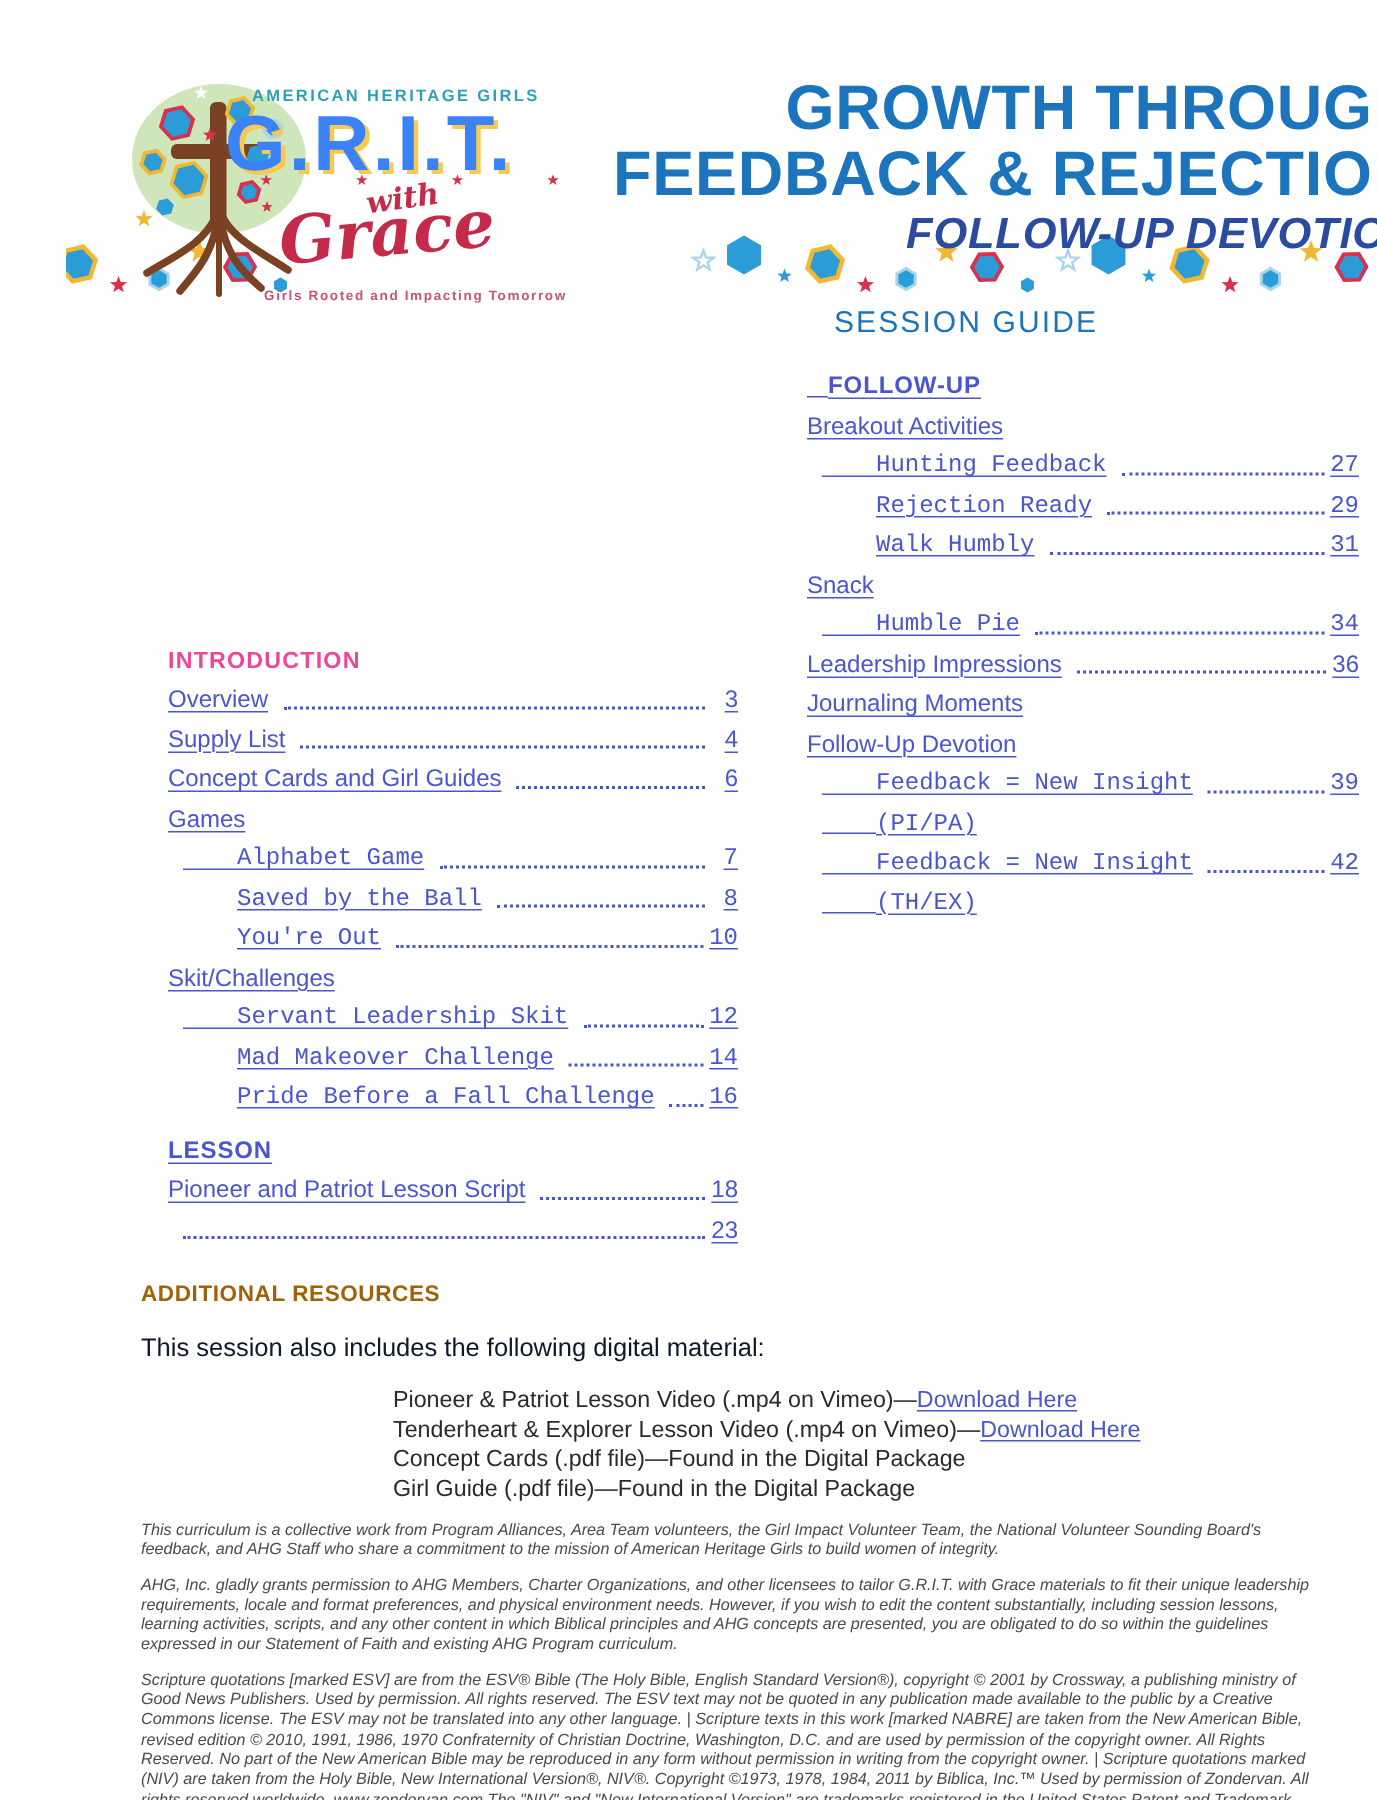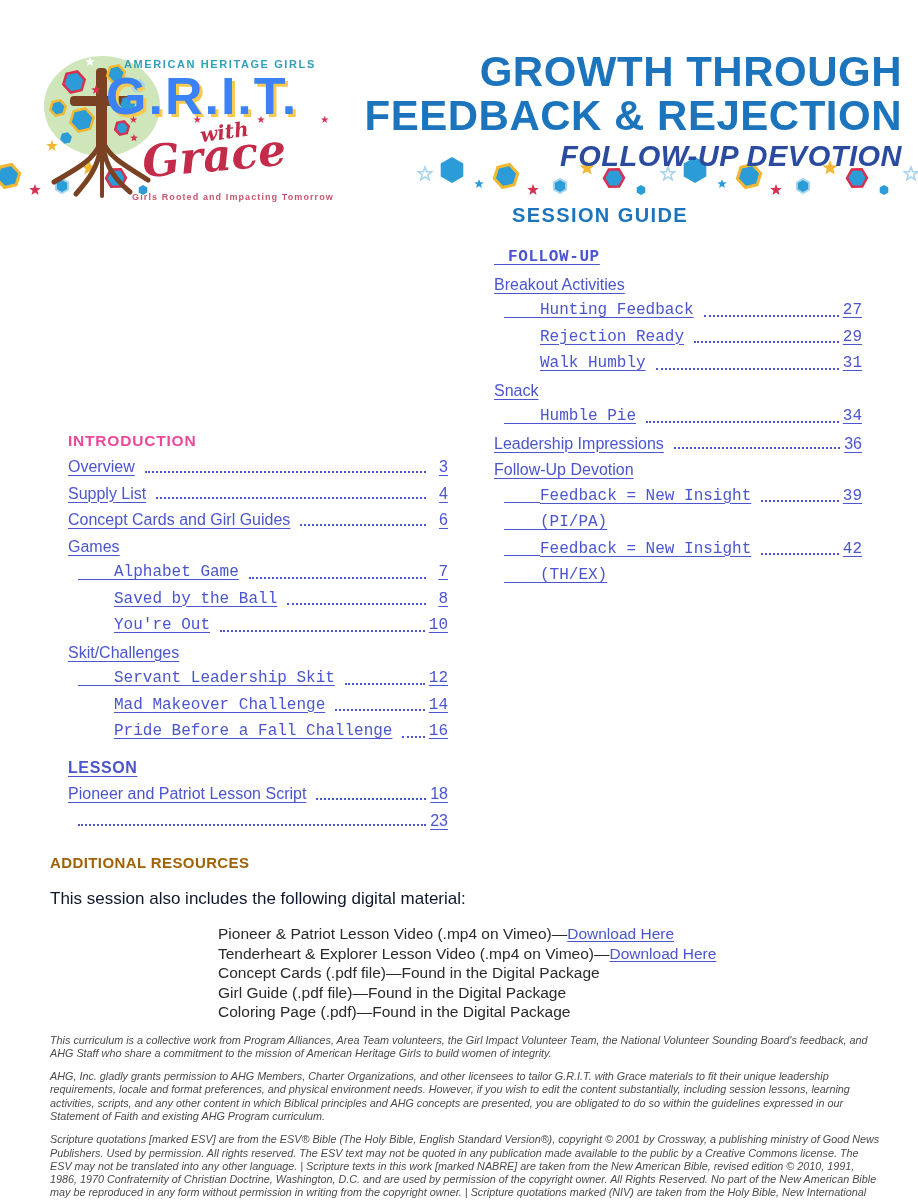--- a/index.html
+++ b/index.html
@@ -1,21 +1,21 @@
 <!DOCTYPE html>
 <html><head>
 <meta charset="utf-8">
 <style>
   * { margin:0; padding:0; box-sizing:border-box; }
   html,body { background:#fff; }
   body {
     width:918px; height:1200px; position:relative; overflow:hidden;
     font-family:"Liberation Sans", sans-serif; color:#222;
   }
-  .page { position:relative; width:918px; height:1200px; }
+  .page { position:relative; width:918px; height:1200px;padding-left:44px; }
 
   
   .header { position:relative; width:918px; height:200px; }
   .logo-block { position:absolute; left:30px; top:42px; width:340px; height:168px; z-index:2; }
   .logo-block svg { position:absolute; left:0; top:4px; }
   .brand-small { position:absolute; left:94px; top:16px; font-size:11px; font-weight:bold;
                  letter-spacing:1.6px; color:#2FA0B8; white-space:nowrap; }
   .grit { position:absolute; left:76px; top:24px; font-size:52px; font-weight:bold;
           letter-spacing:2px; color:#3b82f6; text-shadow:3px 3px 0 #F6CA50; white-space:nowrap; }
   .grit-stars { position:absolute; left:99px; top:72px; font-size:10px; color:#D6314E;
@@ -28,39 +28,39 @@
   .tagline { position:absolute; left:78px; top:150px; width:250px; text-align:center;
              font-size:9px; font-weight:bold; letter-spacing:1.1px; color:#C75570; white-space:nowrap; }
 
   .title-block { position:absolute; right:16px; top:50px; text-align:right; z-index:2; }
   .title-line { font-size:42px; font-weight:bold; color:#1C75BC; line-height:44px; letter-spacing:0.5px; }
   .subtitle { font-size:29px; font-weight:bold; font-style:italic; color:#2B4C9E; margin-top:2px; letter-spacing:0.5px; }
 
   .confetti { position:absolute; left:0; top:156px; width:918px; height:46px; z-index:1; }
 
   
-  .session-guide { margin:4px 0 0 512px; font-size:20px; font-weight:bold;
+  .session-guide { margin:4px 0 0 512px; font-size:20px; font-weight:normal;
                    letter-spacing:1.4px; color:#1C75BC; }
 
   
   :root { --link:#4A55CE; }
   .toc { display:flex; padding:0 0 0 68px; margin-top:22px; gap:46px; min-height:408px; }
   .toc-col { width:380px; }
   .toc-col.right { width:368px; }
   .trow { display:flex; align-items:flex-end; margin-bottom:9px; font-size:16px; line-height:17.5px; color:var(--link); }
   .trow.gap { margin-top:18px; }
   .trow.header { color:#1b1b1b; }
   .trow.header .label { font-weight:bold; font-size:15.5px; letter-spacing:0.8px; color:#ec4899; text-decoration:none; }
   .trow .label { text-decoration:underline; text-underline-offset:3px; text-decoration-thickness:1px; cursor:pointer; }
   .trow.section .label { font-weight:bold; letter-spacing:0.6px; }
   .trow.indent { padding-left:46px;font-family:Liberation Mono, monospace; }
   .trow.lead { padding-left:10px; }
   .trow.lead.indent { padding-left:10px; }
   .trow.lead::before { content:""; width:36px; flex:none; border-bottom:1.4px solid var(--link); margin:0 0 2px 0; align-self:flex-end; }
-  .trow.section.lead { padding-left:0;font-family:Liberation Mono, monospace; }
+  .trow.section.lead { padding-left:0; }
   .trow.section.lead::before { width:14px; }
   .leader { flex:1; border-bottom:2px dotted var(--link); margin:0 4px 3px 10px; height:0; align-self:flex-end; }
   .pagenum { text-decoration:underline; text-underline-offset:3px; min-width:18px; text-align:right; cursor:pointer; }
 
   
   .resources { margin:16px 38px 0 50px; }
   .res-heading { font-size:15px; font-weight:bold; letter-spacing:0.4px; color:#a16207; }
   .res-intro { margin-top:18px; font-size:17px; color:#0f172a; }
   .res-list { margin:15px 0 0 168px; }
   .res-line { font-size:15.5px; line-height:19.5px; color:#2a2a2a; }
@@ -249,20 +249,23 @@
           <span class="label">Humble Pie</span>
           <span class="leader"></span>
           <span class="pagenum">34</span>
         </div>
         <div class="trow link">
           <span class="label">Leadership Impressions</span>
           <span class="leader"></span>
           <span class="pagenum">36</span>
         </div>
         <div class="trow sub">
+          <span class="label">Journaling Moments</span>
+        </div>
+        <div class="trow sub">
           <span class="label">Follow-Up Devotion</span>
         </div>
         <div class="trow link indent lead">
           <span class="label">Feedback = New Insight</span>
           <span class="leader"></span>
           <span class="pagenum">39</span>
         </div>
         <div class="trow sub indent lead">
           <span class="label">(PI/PA)</span>
         </div>
@@ -278,21 +281,20 @@
   </div>
 
   <div class="resources">
     <div class="res-heading">ADDITIONAL RESOURCES</div>
     <div class="res-intro">This session also includes the following digital material:</div>
     <div class="res-list">
         <div class="res-line"><span>Pioneer &amp; Patriot Lesson Video (.mp4 on Vimeo)—</span><span class="res-link">Download Here</span></div>
         <div class="res-line"><span>Tenderheart &amp; Explorer Lesson Video (.mp4 on Vimeo)—</span><span class="res-link">Download Here</span></div>
         <div class="res-line"><span>Concept Cards (.pdf file)—Found in the Digital Package</span></div>
         <div class="res-line"><span>Girl Guide (.pdf file)—Found in the Digital Package</span></div>
-        <div class="res-line"><span>Coloring Page (.pdf)—Found in the Digital Package</span></div>
       </div>
   </div>
 
   <div class="fineprint">
     <p>This curriculum is a collective work from Program Alliances, Area Team volunteers, the Girl Impact Volunteer Team, the National Volunteer Sounding Board's feedback, and AHG Staff who share a commitment to the mission of American Heritage Girls to build women of integrity.</p>
     <p>AHG, Inc. gladly grants permission to AHG Members, Charter Organizations, and other licensees to tailor G.R.I.T. with Grace materials to fit their unique leadership requirements, locale and format preferences, and physical environment needs. However, if you wish to edit the content substantially, including session lessons, learning activities, scripts, and any other content in which Biblical principles and AHG concepts are presented, you are obligated to do so within the guidelines expressed in our Statement of Faith and existing AHG Program curriculum.</p>
     <p>Scripture quotations [marked ESV] are from the ESV® Bible (The Holy Bible, English Standard Version®), copyright © 2001 by Crossway, a publishing ministry of Good News Publishers. Used by permission. All rights reserved. The ESV text may not be quoted in any publication made available to the public by a Creative Commons license. The ESV may not be translated into any other language. | Scripture texts in this work [marked NABRE] are taken from the New American Bible, revised edition © 2010, 1991, 1986, 1970 Confraternity of Christian Doctrine, Washington, D.C. and are used by permission of the copyright owner. All Rights Reserved. No part of the New American Bible may be reproduced in any form without permission in writing from the copyright owner. | Scripture quotations marked (NIV) are taken from the Holy Bible, New International Version®, NIV®. Copyright ©1973, 1978, 1984, 2011 by Biblica, Inc.™ Used by permission of Zondervan. All rights reserved worldwide. www.zondervan.com The "NIV" and "New International Version" are trademarks registered in the United States Patent and Trademark Office by Biblica, Inc.™ | Scripture [marked NKJV] taken from the New King James Version®. Copyright © 1982 by Thomas Nelson. Used by permission. All rights reserved.</p>
 
   </div>
 

